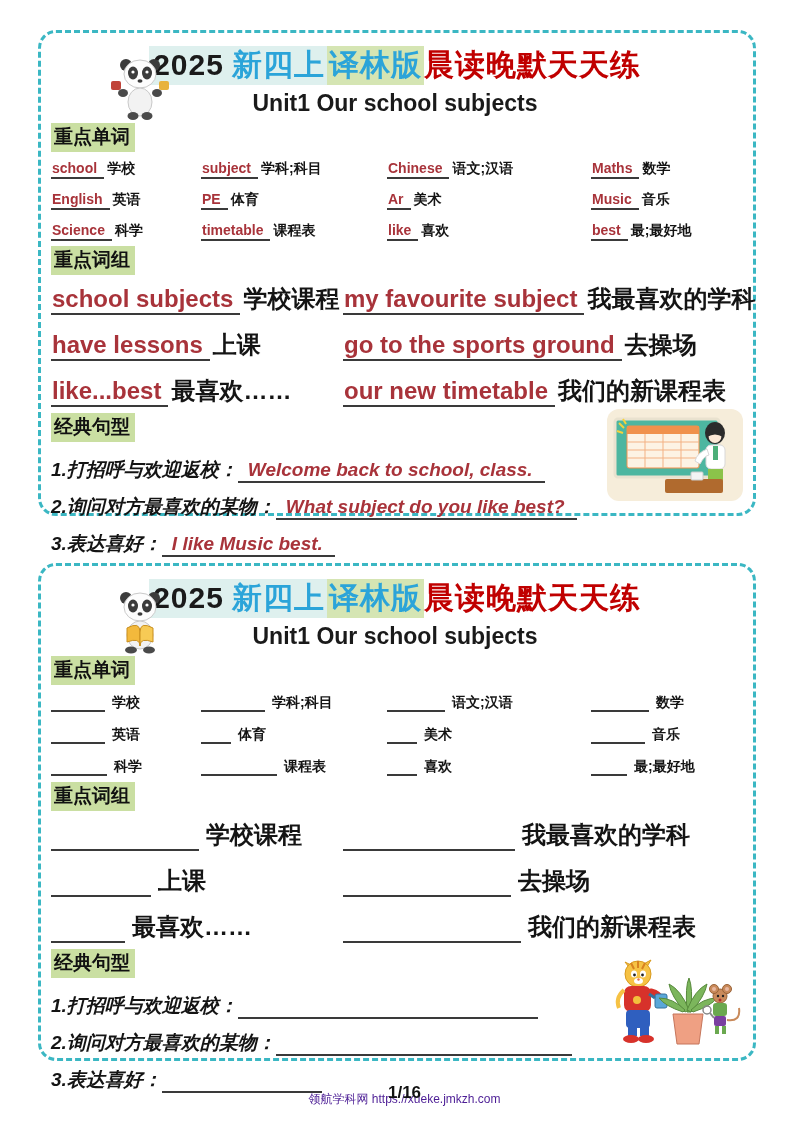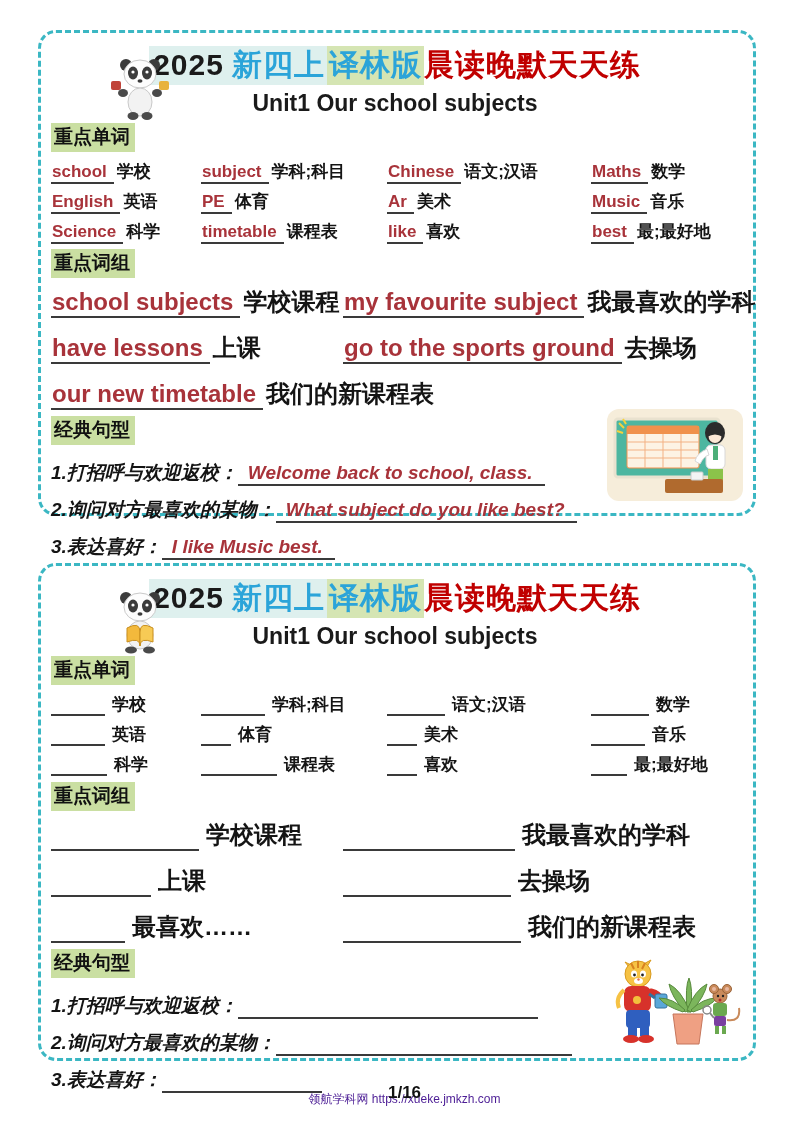--- a/index.html
+++ b/index.html
@@ -27,21 +27,21 @@
 
   
   .sec-label {
     display:inline-block; background:#cadfa2; color:#111;
     font-size:19px; font-weight:bold; padding:1px 5px 2px 3px; margin:6px 0 4px 0;
   }
 
   
   .vocab-grid {
     display:grid; grid-template-columns:150px 186px 204px 1fr;
-    row-gap:7px; font-size:17px; margin-top:4px; white-space:nowrap;
+    row-gap:13px; font-size:14px; margin-top:4px; white-space:nowrap;
   }
   .en {
     color:#a8333a; font-weight:600;
     border-bottom:2px solid #3a3a3a; padding:0 7px 1px 1px;
   }
   .zh { color:#141414; font-weight:600; margin-left:3px; }
   .blank {
     display:inline-block; border-bottom:2px solid #3a3a3a;
     height:19px; vertical-align:bottom; margin-right:4px;
   }
@@ -116,20 +116,21 @@
       <span><span class="en">like</span><span class="zh">喜欢</span></span>
       <span><span class="en">best</span><span class="zh">最;最好地</span></span>
     </div>
 
     <div class="sec-label">重点词组</div>
     <div class="phrase-grid">
       <span><span class="en">school subjects</span><span class="zh">学校课程</span></span>
       <span><span class="en">my favourite subject</span><span class="zh">我最喜欢的学科</span></span>
       <span><span class="en">have lessons</span><span class="zh">上课</span></span>
       <span><span class="en">go to the sports ground</span><span class="zh">去操场</span></span>
+      <span><span class="en">like...best</span><span class="zh">最喜欢……</span></span>
       <span><span class="en">our new timetable</span><span class="zh">我们的新课程表</span></span>
     </div>
 
     <div class="sec-label">经典句型</div>
     <div class="sentences">
       <div class="sent"><span>1.打招呼与欢迎返校：</span><span class="ans">Welcome back to school, class.</span></div>
       <div class="sent"><span>2.询问对方最喜欢的某物：</span><span class="ans">What subject do you like best?</span></div>
       <div class="sent"><span>3.表达喜好：</span><span class="ans">I like Music best.</span></div>
     </div>
 

